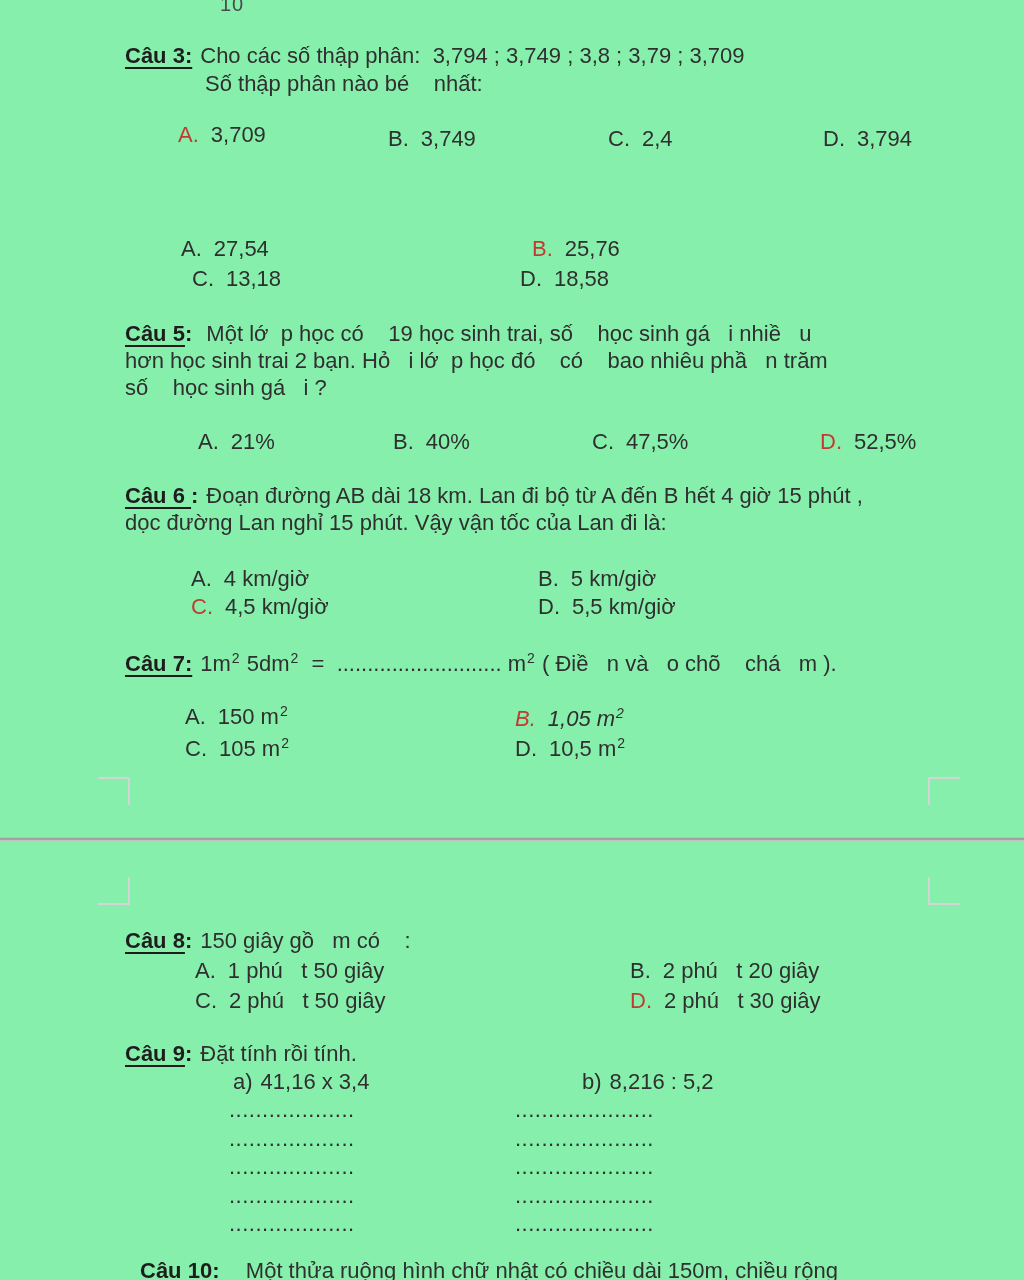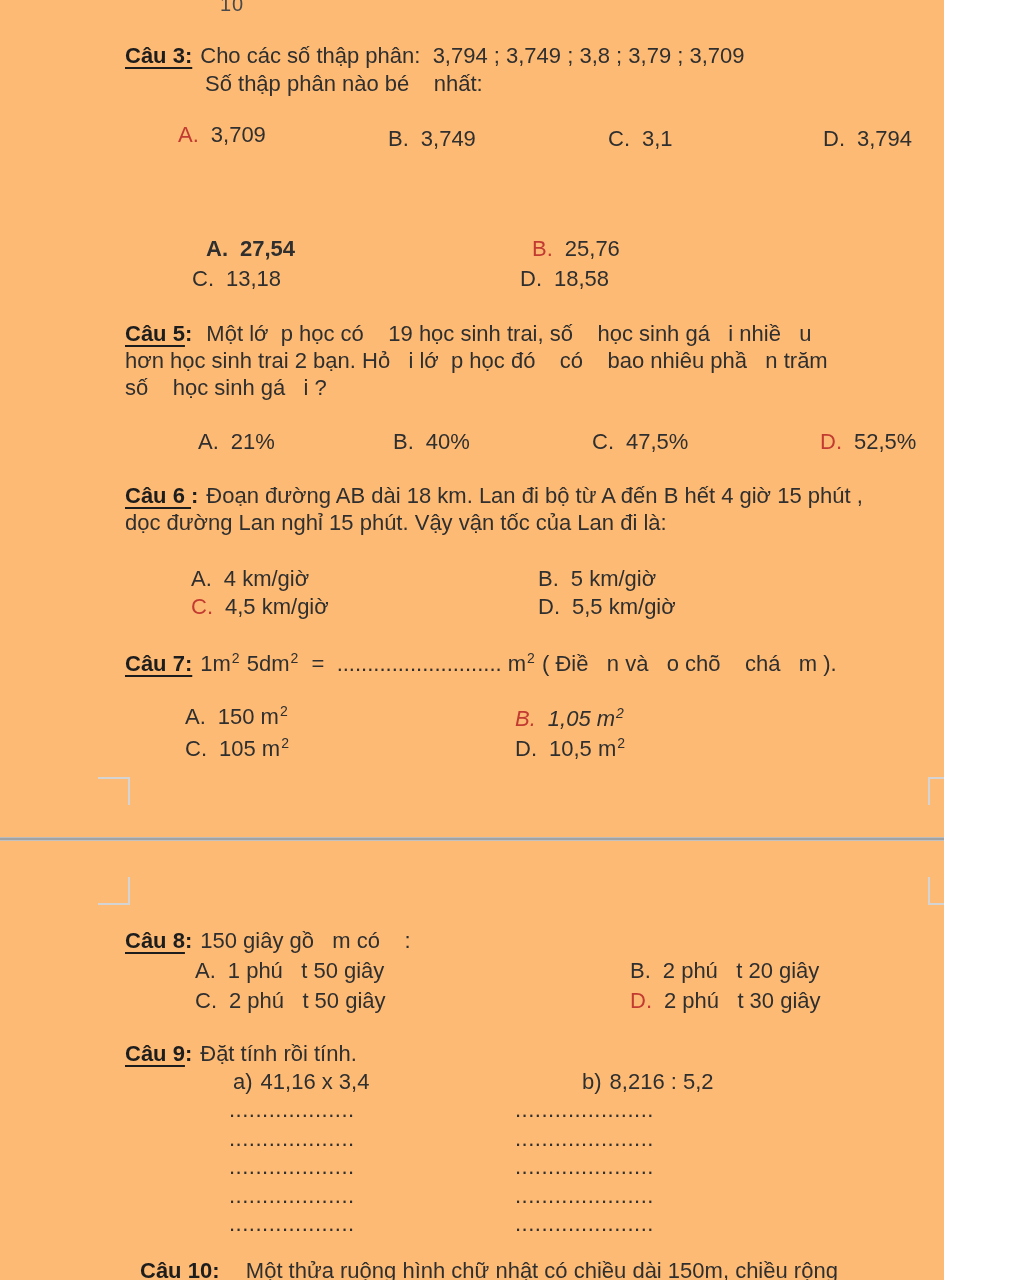--- a/index.html
+++ b/index.html
@@ -1,18 +1,18 @@
 <!DOCTYPE html>
 <html><head>
 <meta charset="utf-8">
 <style>
   html,body { margin:0; padding:0; background:#ffffff; }
   #page {
-    position:relative; width:944px; height:1280px; overflow:hidden;
-    background:#fdba74; color:#2f2f2f;
+    position:relative; width:1024px; height:1280px; overflow:hidden;
+    background:#86efac; color:#2f2f2f;
     font-family:"Liberation Sans", sans-serif;
   }
   .pagenum {
     position:absolute; left:220px; top:-7px;
     font-size:20px; color:#4a4a4a; letter-spacing:1px;
   }
   .qline { position:absolute; font-size:22px; line-height:26px; white-space:pre; }
   .qlabel {
     font-weight:700; color:#1d1d1d;
     text-decoration:underline; text-decoration-thickness:2px; text-underline-offset:4px;
@@ -44,23 +44,23 @@
   <div class="pagenum">10</div>
   <div class="mark m-ul"></div>
   <div class="mark m-ur"></div>
   <div class="sepband"></div>
   <div class="mark m-ll"></div>
   <div class="mark m-lr"></div>
 <div class="qline" style="left: 125px; top: 43px;"><span class="qlabel">Câu 3:</span><span class="qsep"></span><span class="qtext">Cho các số thập phân:  3,794 ; 3,749 ; 3,8 ; 3,79 ; 3,709</span></div>
     <div class="qline" style="left: 205px; top: 71px;">Số thập phân nào bé    nhất:</div>
     <div class="opt" style="left: 178px; top: 122px;"><span class="letter correct">A.</span><span class="val">3,709</span></div>
     <div class="opt" style="left: 388px; top: 126px;"><span class="letter">B.</span><span class="val">3,749</span></div>
-    <div class="opt" style="left: 608px; top: 126px;"><span class="letter">C.</span><span class="val">3,1</span></div>
+    <div class="opt" style="left: 608px; top: 126px;"><span class="letter">C.</span><span class="val">2,4</span></div>
     <div class="opt" style="left: 823px; top: 126px;"><span class="letter">D.</span><span class="val">3,794</span></div>
-    <div class="opt" style="left: 206px; top: 236px; font-weight: bold;"><span class="letter">A.</span><span class="val">27,54</span></div>
+    <div class="opt" style="left: 181px; top: 236px;"><span class="letter">A.</span><span class="val">27,54</span></div>
     <div class="opt" style="left: 532px; top: 236px;"><span class="letter correct">B.</span><span class="val">25,76</span></div>
     <div class="opt" style="left: 192px; top: 266px;"><span class="letter">C.</span><span class="val">13,18</span></div>
     <div class="opt" style="left: 520px; top: 266px;"><span class="letter">D.</span><span class="val">18,58</span></div>
     <div class="qline" style="left: 125px; top: 321px;"><span class="qlabel">Câu 5</span><span class="qsep">:</span><span class="qtext"> Một lớ  p học có    19 học sinh trai, số    học sinh gá   i nhiề   u</span></div>
     <div class="qline" style="left: 125px; top: 348px;">hơn học sinh trai 2 bạn. Hỏ   i lớ  p học đó    có    bao nhiêu phầ   n trăm</div>
     <div class="qline" style="left: 125px; top: 375px;">số    học sinh gá   i ?</div>
     <div class="opt" style="left: 198px; top: 429px;"><span class="letter">A.</span><span class="val">21%</span></div>
     <div class="opt" style="left: 393px; top: 429px;"><span class="letter">B.</span><span class="val">40%</span></div>
     <div class="opt" style="left: 592px; top: 429px;"><span class="letter">C.</span><span class="val">47,5%</span></div>
     <div class="opt" style="left: 820px; top: 429px;"><span class="letter correct">D.</span><span class="val">52,5%</span></div>

